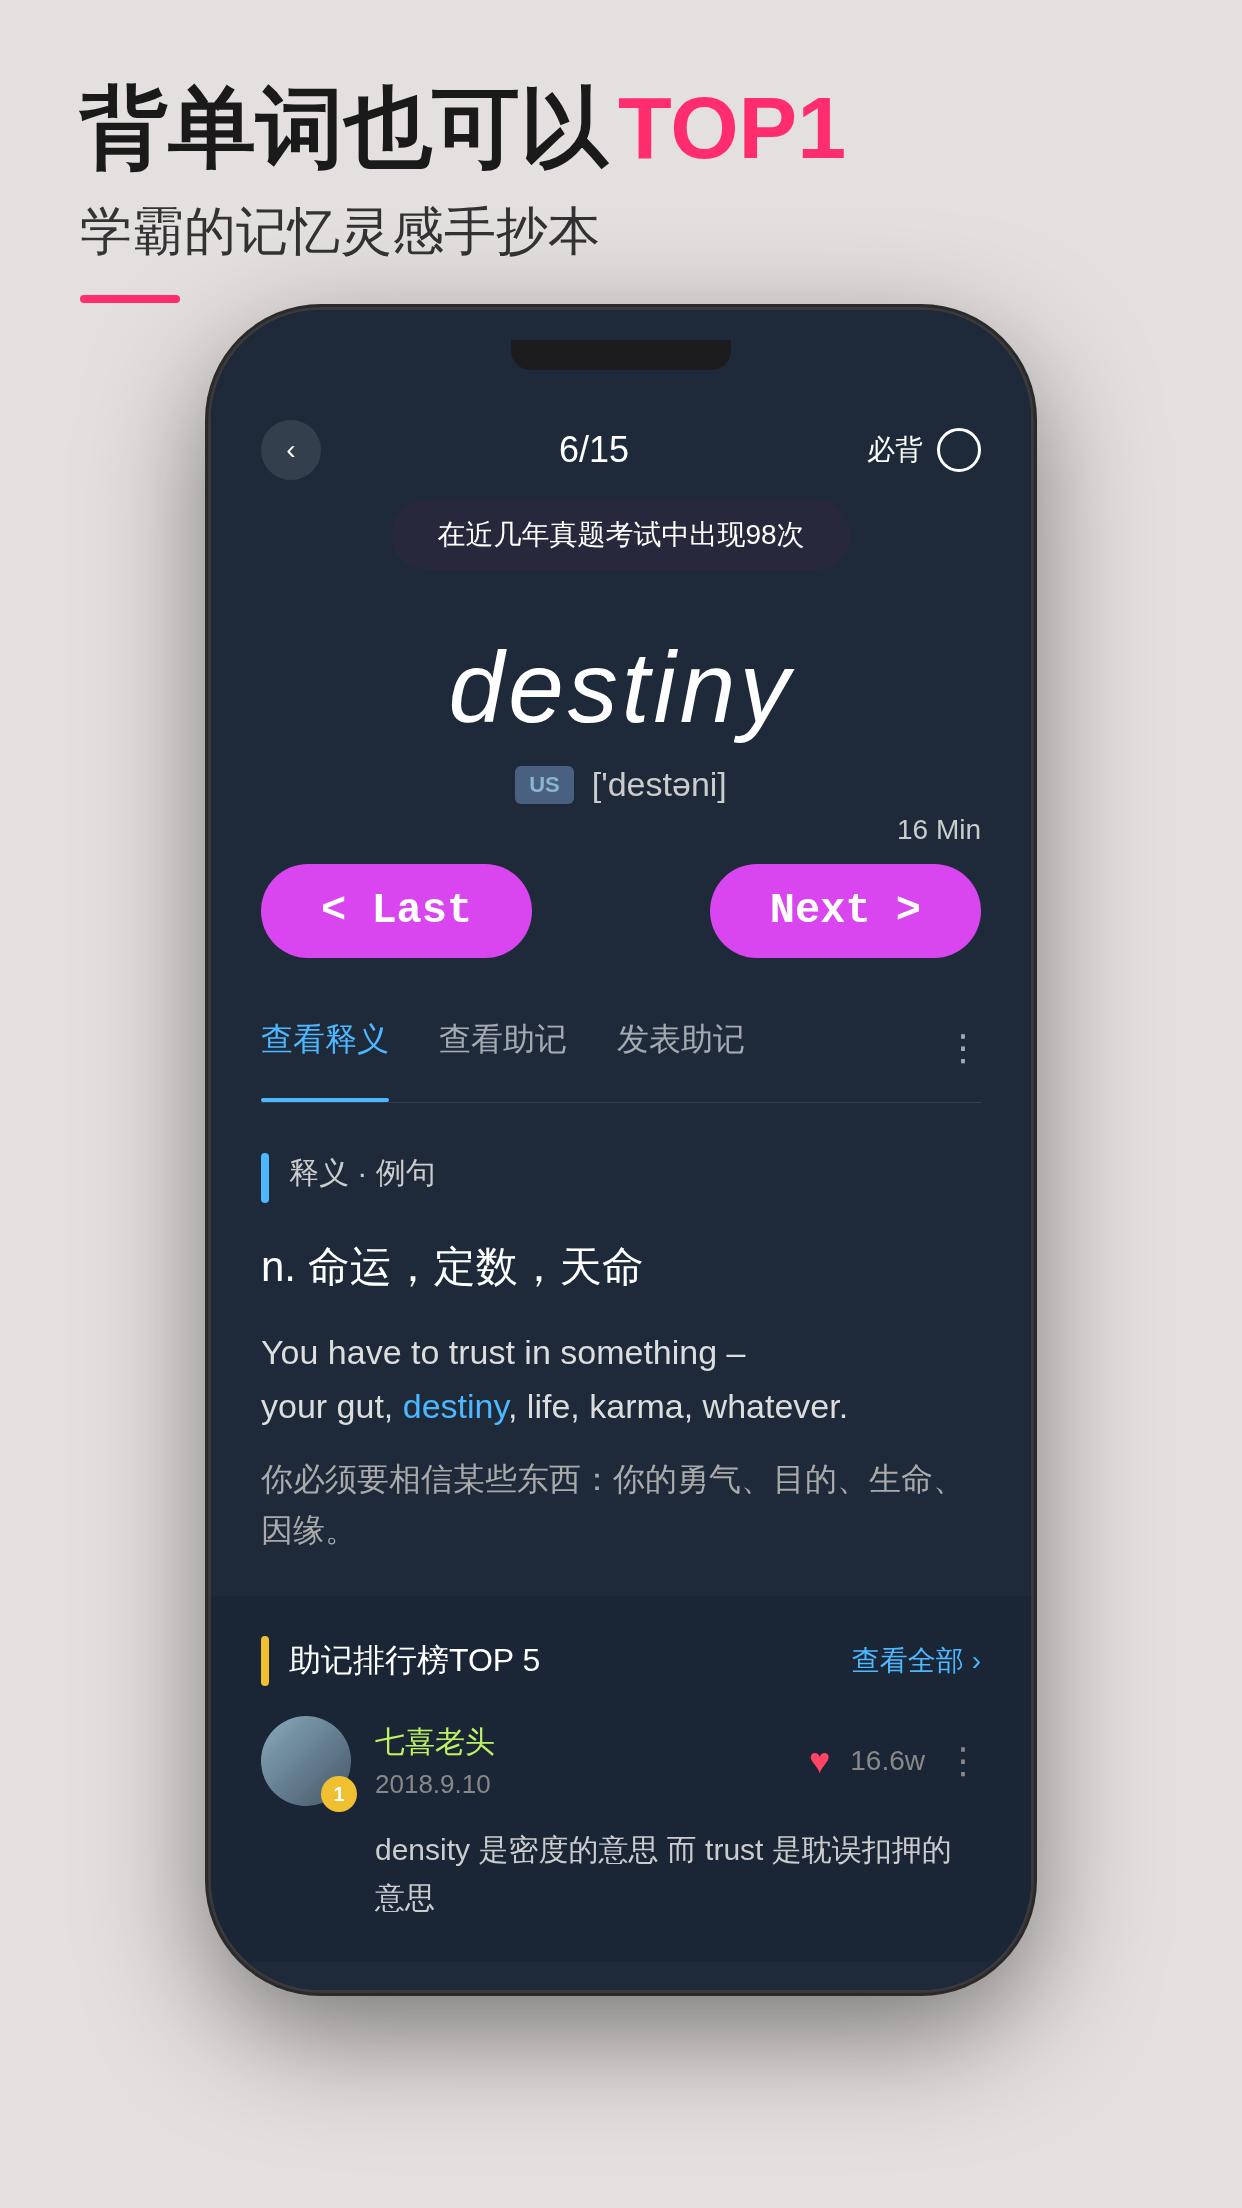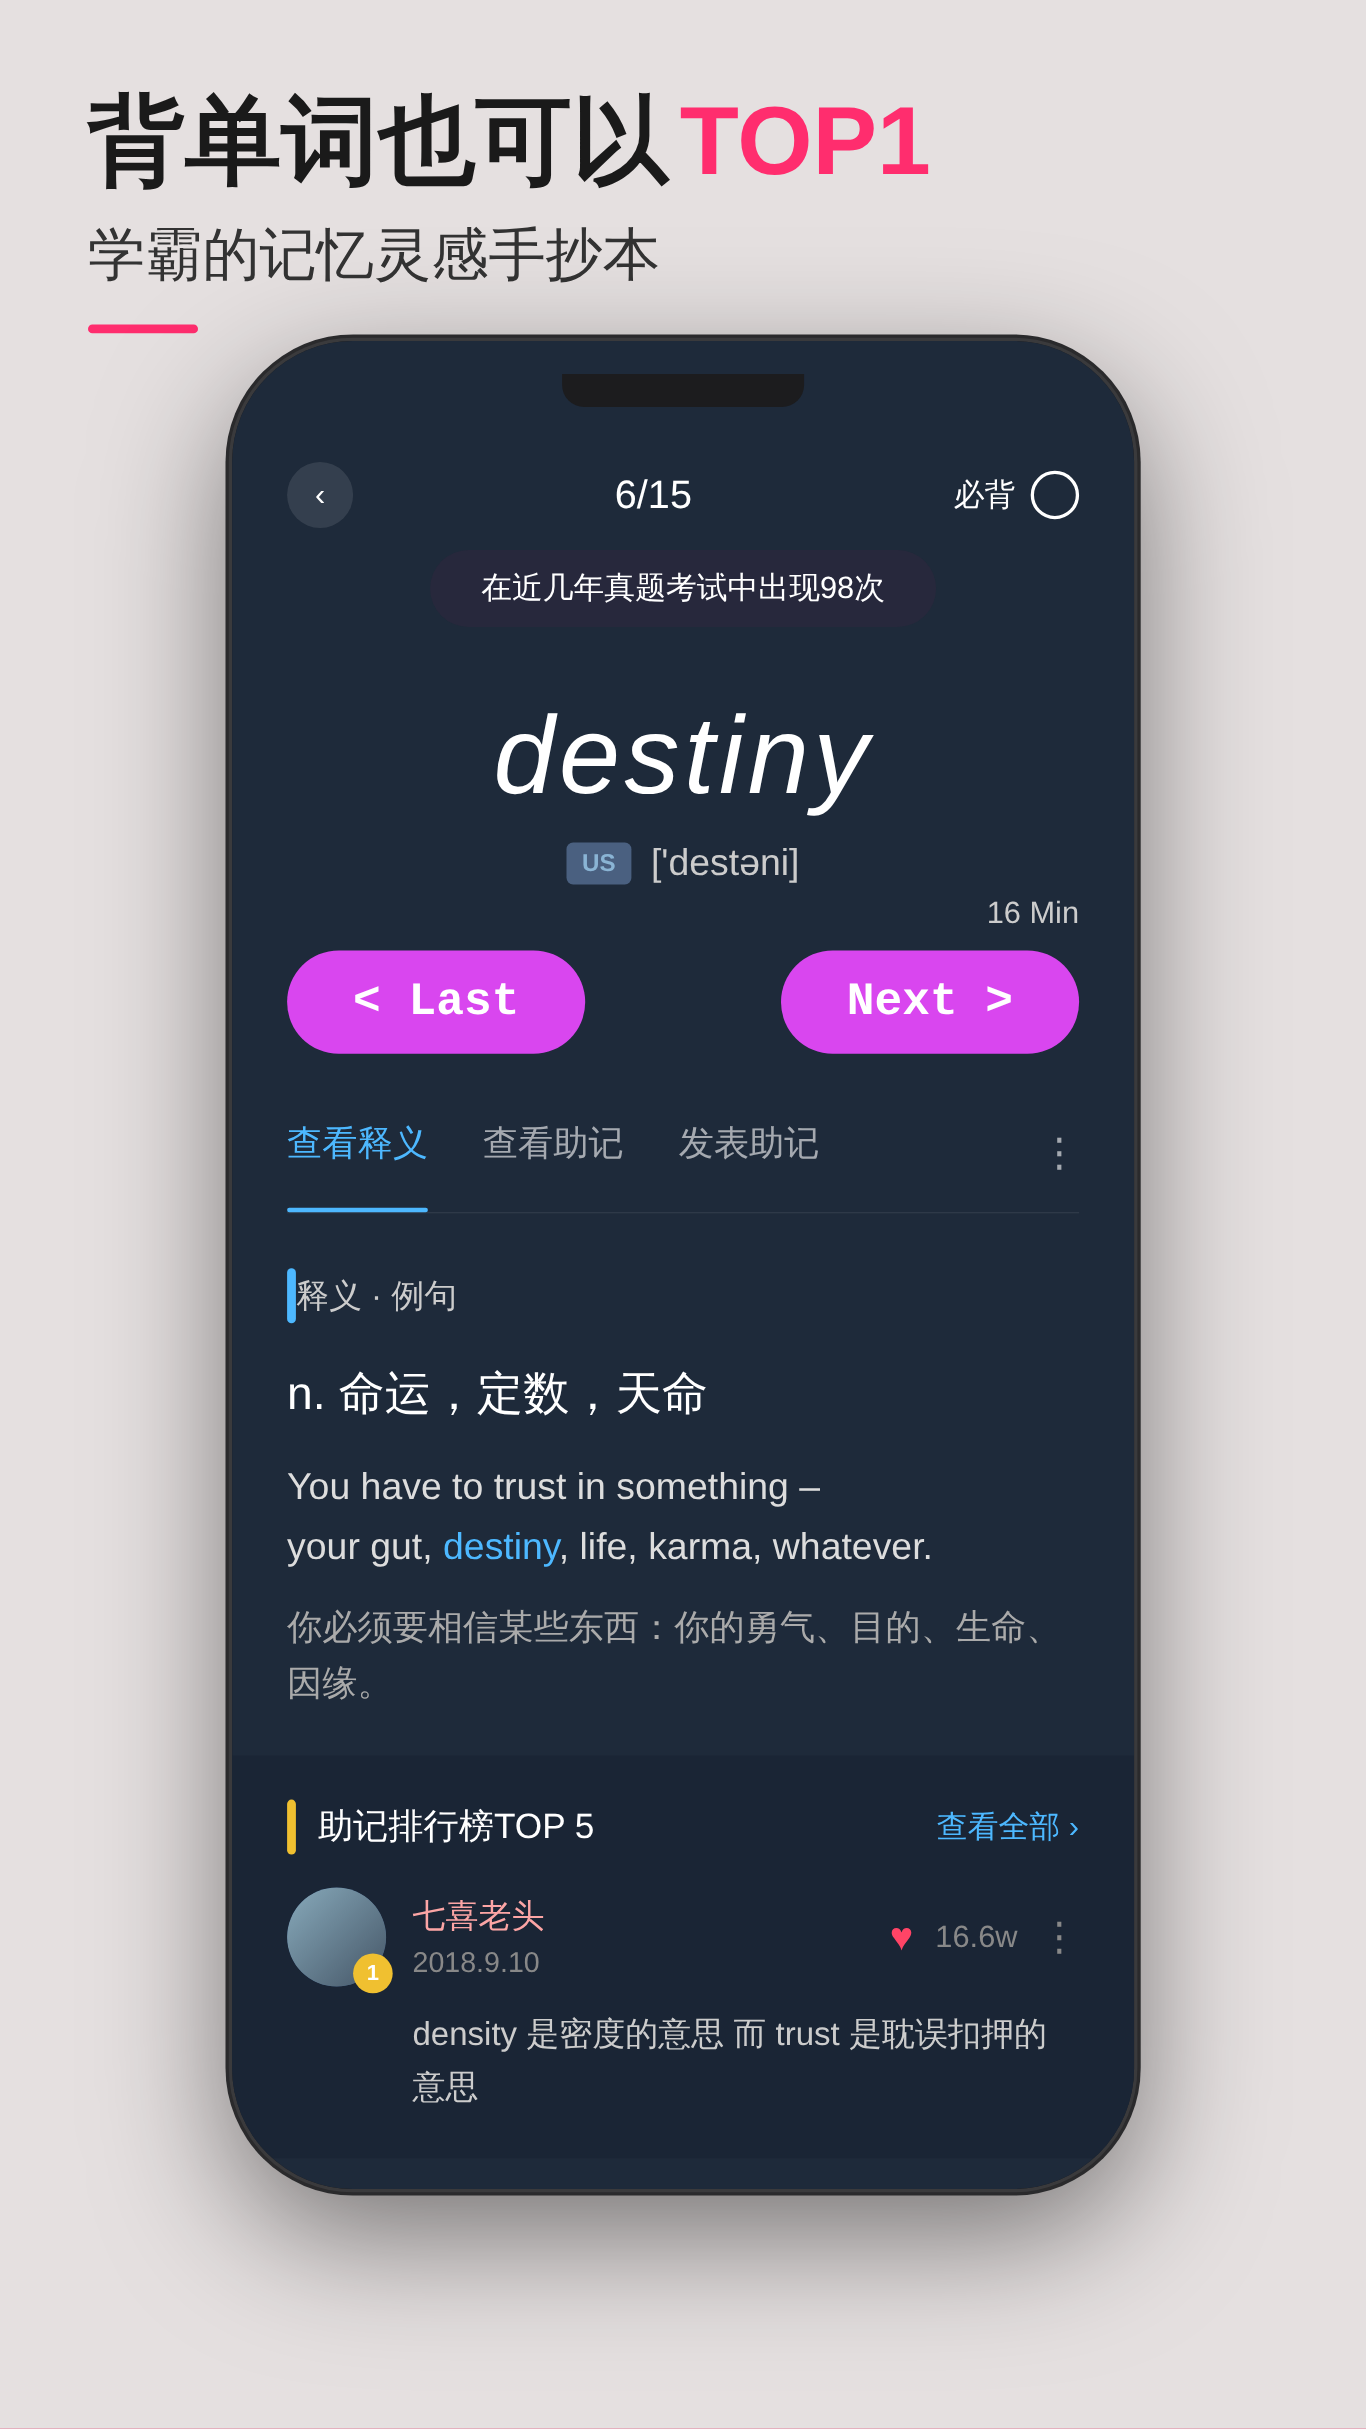--- a/index.html
+++ b/index.html
@@ -275,21 +275,21 @@
       font-size: 36px;
       margin-left: auto;
     }
 
     
     .definition-section {
       margin-top: 50px;
     }
     .section-label {
       display: flex;
-      align-items: center;
+      gap: 20px;
       margin-bottom: 36px;
     }
     .section-bar {
       width: 8px;
       height: 50px;
       background: #4db8ff;
       border-radius: 4px;
     }
     .section-label-text {
       color: #ccc;
@@ -393,21 +393,21 @@
       align-items: center;
       justify-content: center;
       color: #fff;
       font-size: 20px;
       font-weight: 700;
     }
     .user-info {
       flex: 1;
     }
     .user-name {
-      color: #fca5a5;
+      color: #bef264;
       font-size: 30px;
       font-weight: 500;
     }
     .user-date {
       color: #888;
       font-size: 26px;
       margin-top: 6px;
     }
     .entry-right {
       display: flex;

